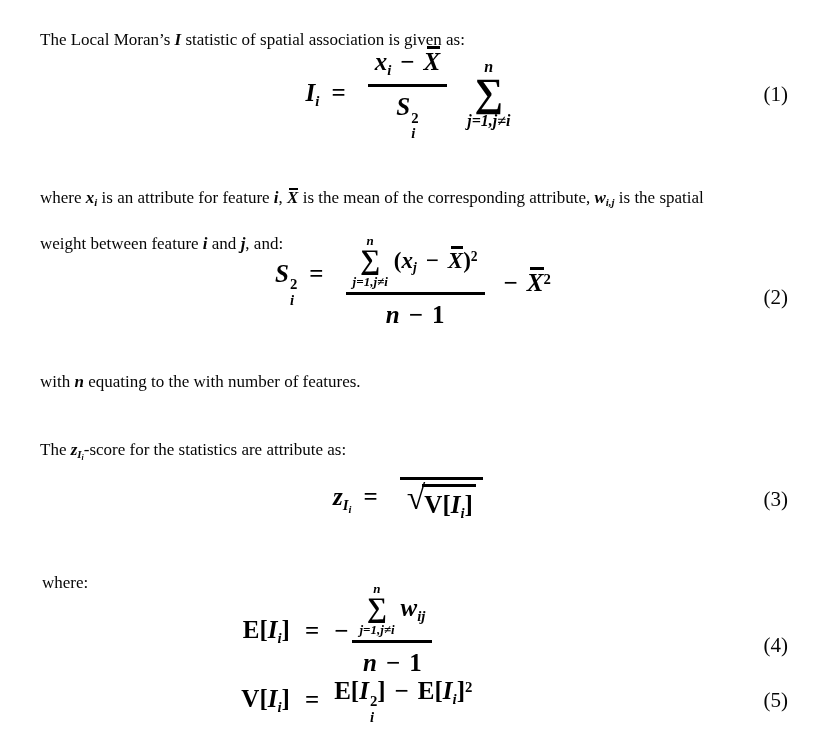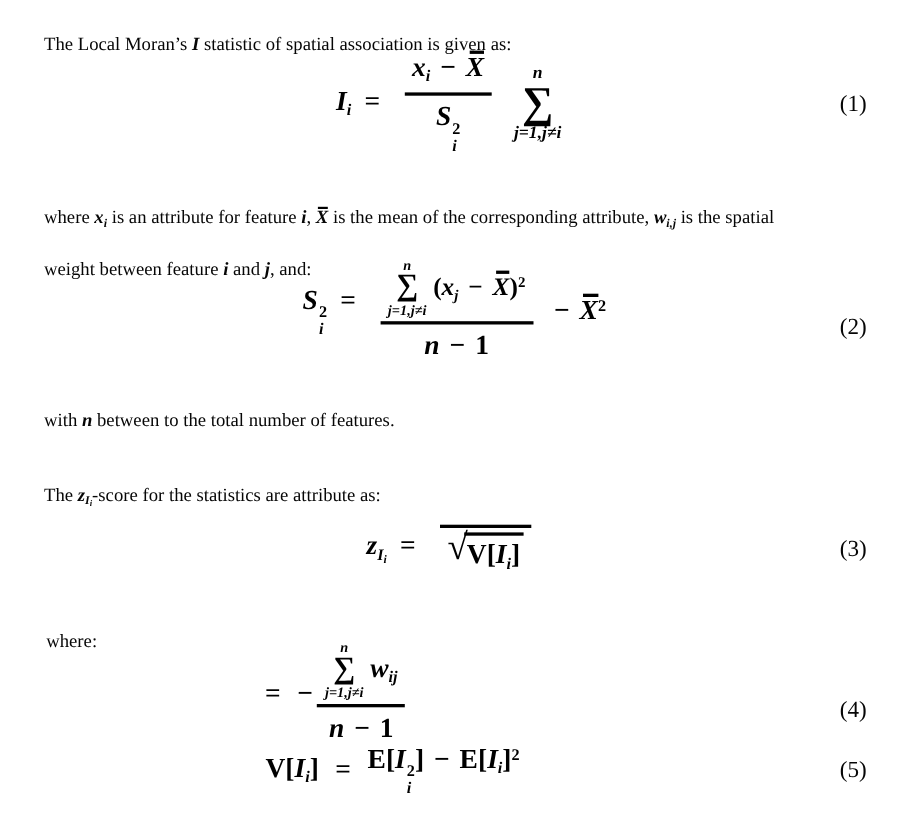--- a/index.html
+++ b/index.html
@@ -121,21 +121,21 @@
         </span>
         <span class="fden">
             <span class="run"><span class="mi">n</span><span class="op">−</span><span>1</span></span>
           </span>
       </span>
       <span class="run"><span class="op">−</span><span class="mi bar">X</span><span class="sp">2</span></span>
     </div>
     <span class="eqnum low">(2)</span>
   </div>
 
-  <p class="para" id="p3"><span>with </span><span class="pm">n</span><span> between to the total number of features.</span></p>
+  <p class="para" id="p3"><span>with </span><span class="pm">n</span><span> equating to the with number of features.</span></p>
 
   <p class="para" id="p4"><span>The </span><span class="pm">z</span><span class="psb"><span>I</span><span class="psb2">i</span></span><span>-score for the statistics are attribute as:</span></p>
 
   <div class="eqrow" id="eq3">
     <div class="math">
       <span class="run"><span class="mi">z</span><span class="sb"><span class="mi">I</span><span class="sb2 mi">i</span></span><span class="rel">=</span></span>
       <span class="frac">
         <span class="fden">
           <span class="sqrt">
               <span class="rad">√</span>
@@ -144,20 +144,23 @@
         </span>
       </span>
     </div>
     <span class="eqnum">(3)</span>
   </div>
 
   <p class="para" id="p5"><span>where:</span></p>
 
   <div class="eqrow" id="eq4">
     <div class="math">
+      <span class="acol-l">
+          <span class="run"><span>E</span><span>[</span><span class="mi">I</span><span class="sb mi">i</span><span>]</span></span>
+        </span>
       <span class="arel">=</span>
       <span class="acol-r">
         <span class="run negsign">−</span>
         <span class="frac" style="margin:0;">
           <span class="fnum">
             <span class="sumstack small">
               <span class="sumtop">n</span>
               <span class="sigma">∑</span>
               <span class="sumbot">j=1,j≠i</span>
             </span>

